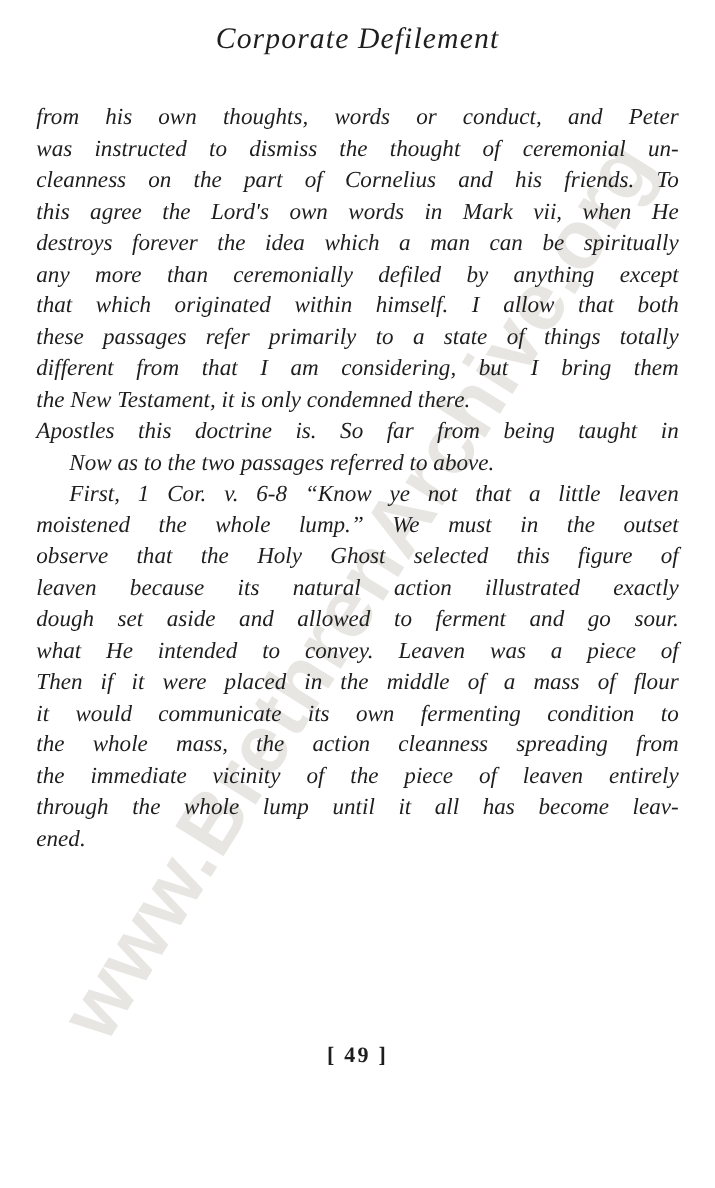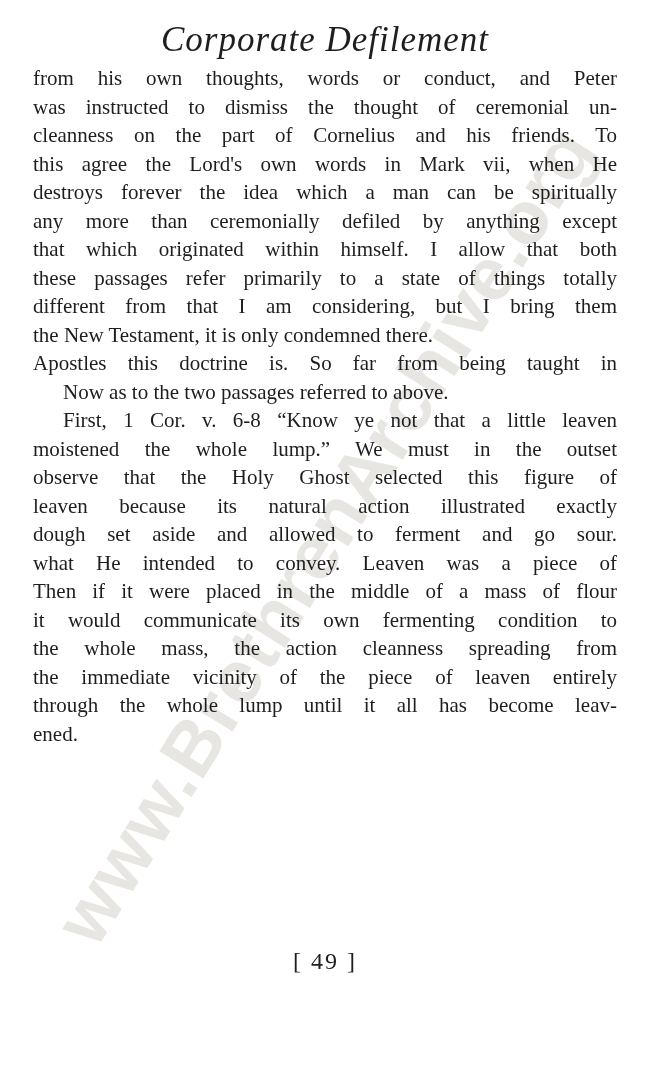--- a/index.html
+++ b/index.html
@@ -36,53 +36,55 @@
   }
   .title {
     position: absolute;
     top: 20px;
     left: 0;
     width: 100%;
     margin: 0;
     text-align: center;
     font-style: italic;
     font-weight: normal;
-    font-size: 35px;
+    font-size: 27px;
     letter-spacing: 1px;
     z-index: 1;
   }
   .body-text {
     position: absolute;
-    top: 64px;
+    top: 92px;
     left: 33px;
     width: 584px;
     font-size: 21px;
     line-height: 28.5px;
     z-index: 1;
+    font-style: italic;
   }
   .line {
     text-align: justify;
     text-align-last: justify;
   }
   .line.last {
     text-align: left;
     text-align-last: left;
   }
   .line.indent {
     text-indent: 30px;
   }
   .page-number {
     position: absolute;
     top: 948px;
     left: 33px;
     width: 584px;
     text-align: center;
-    font-size: 24px;
+    font-size: 20px;
     letter-spacing: 2px;
     z-index: 1;
+    font-weight: bold;
   }
 </style>
 </head>
 <body>
 
 <div class="page">
   <div class="watermark">www.BrethrenArchive.org</div>
 
   <h1 class="title">Corporate Defilement</h1>
 

